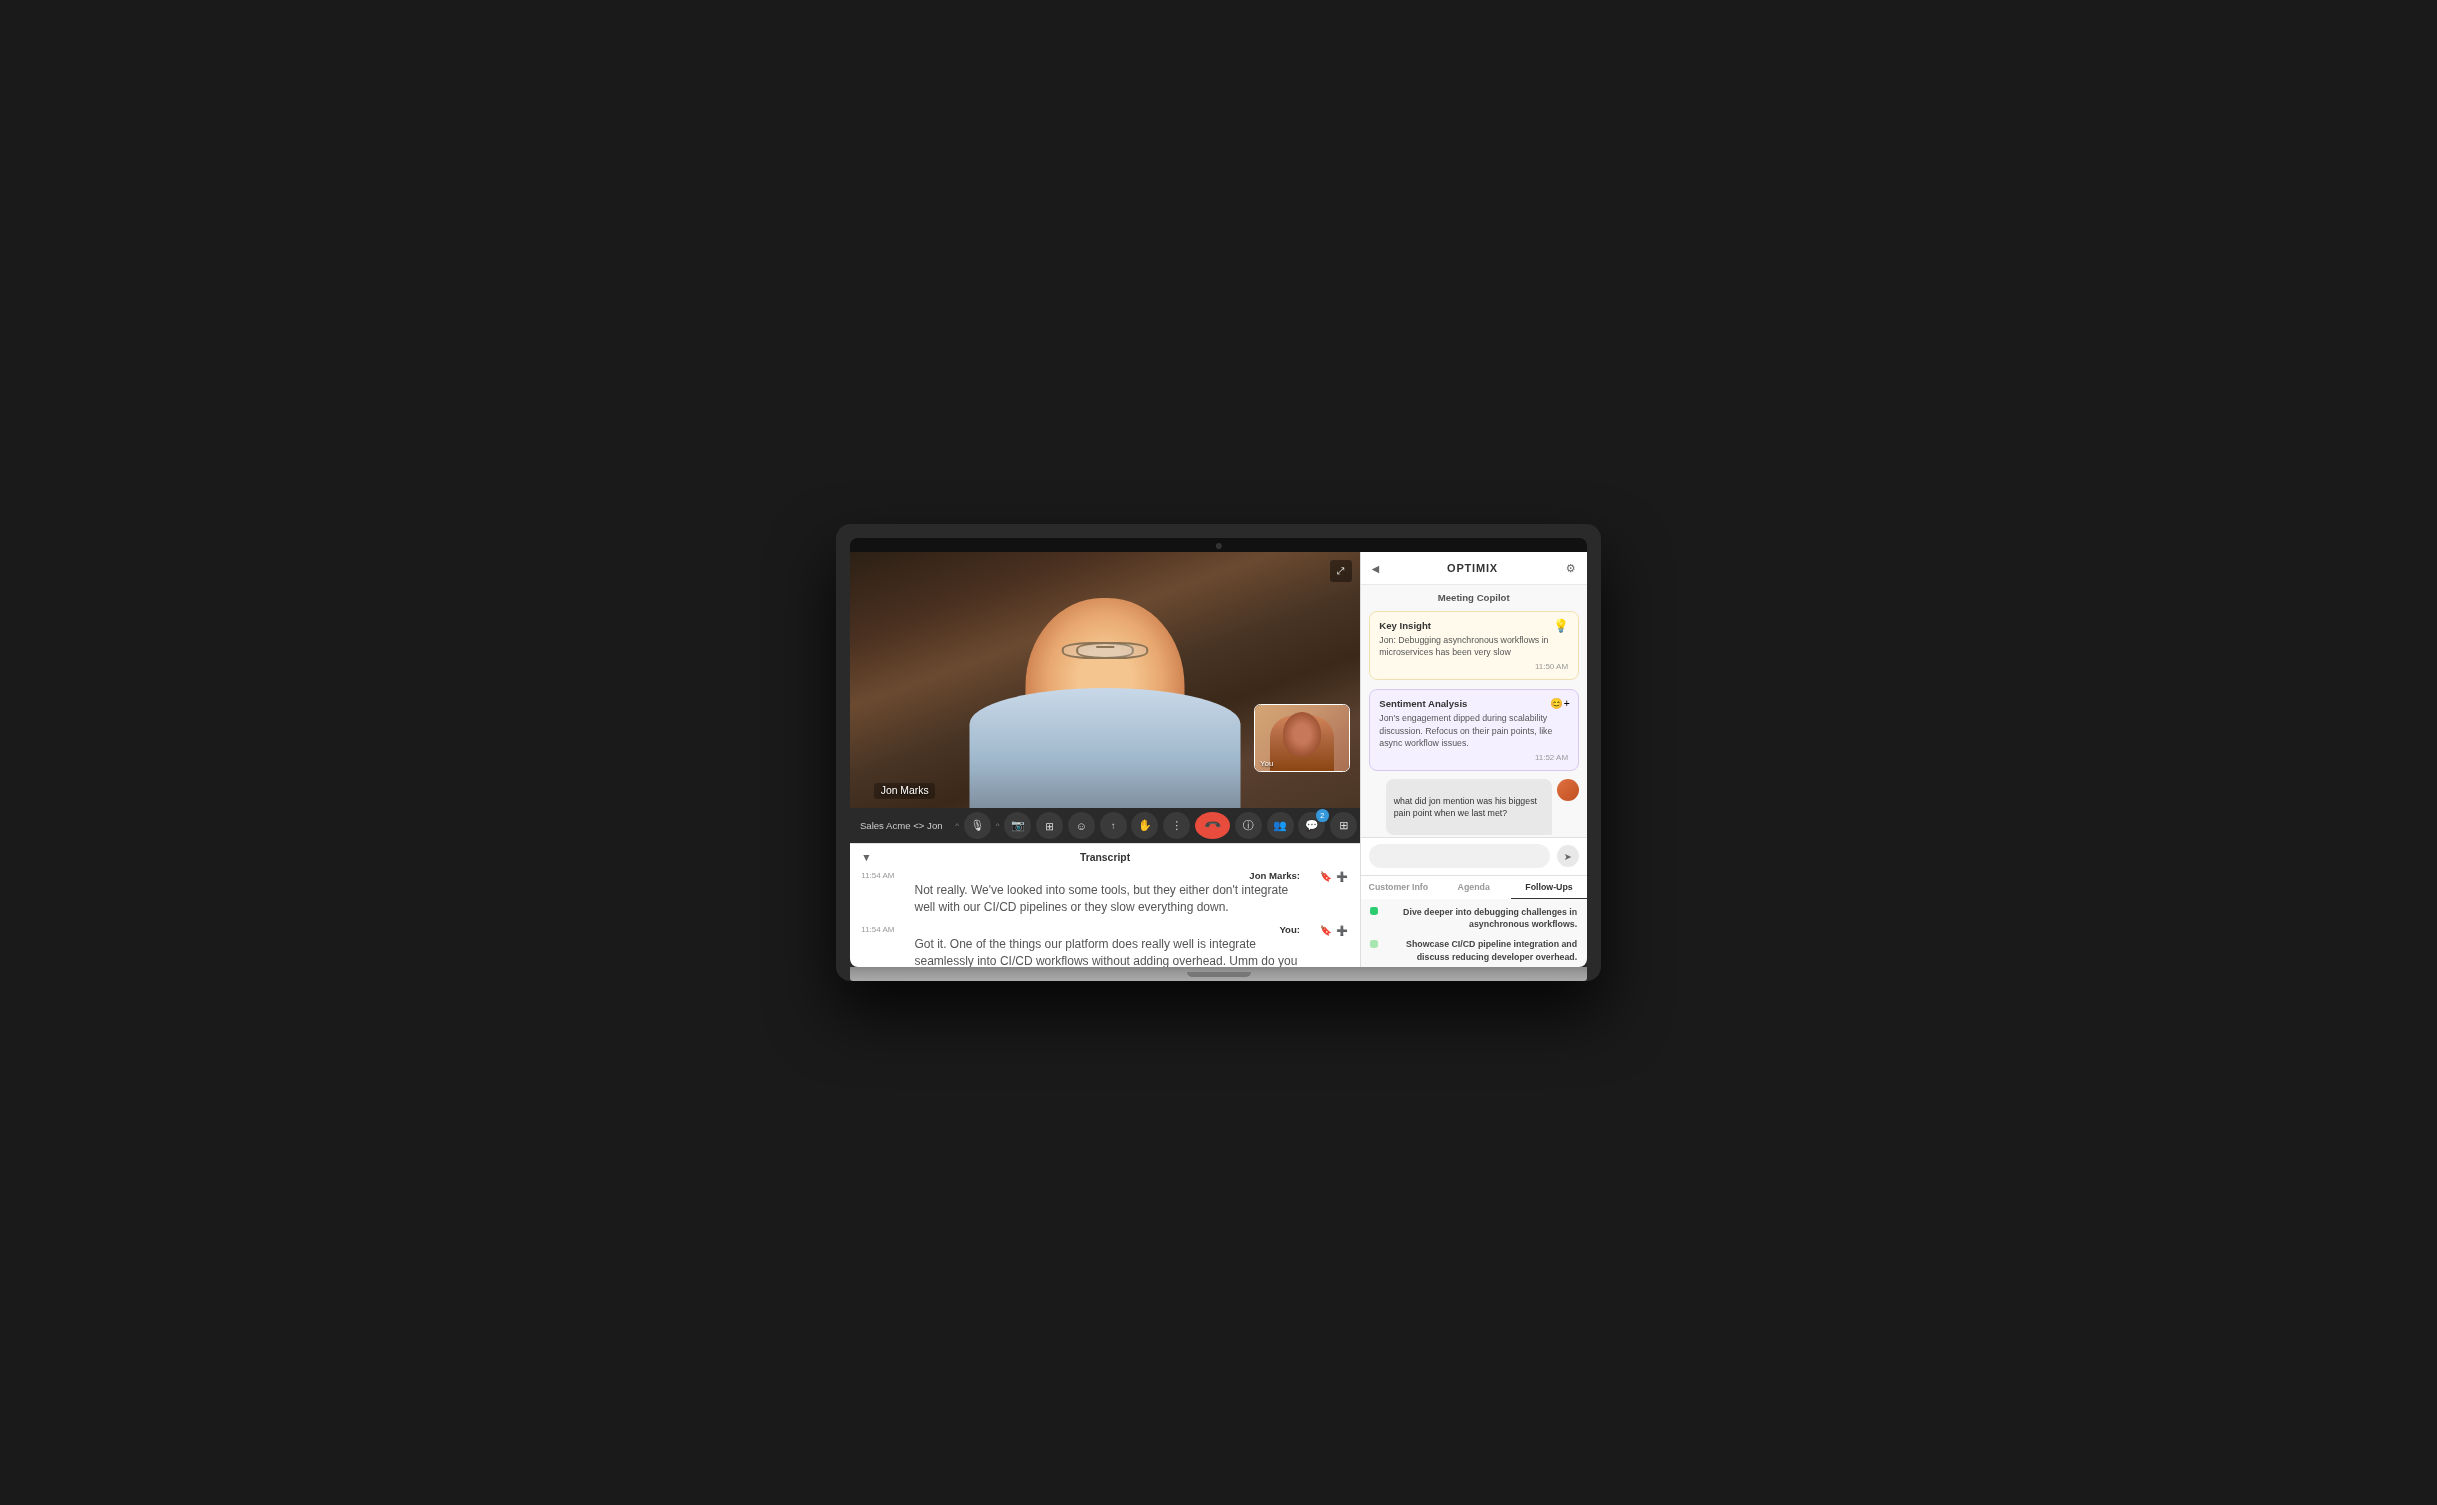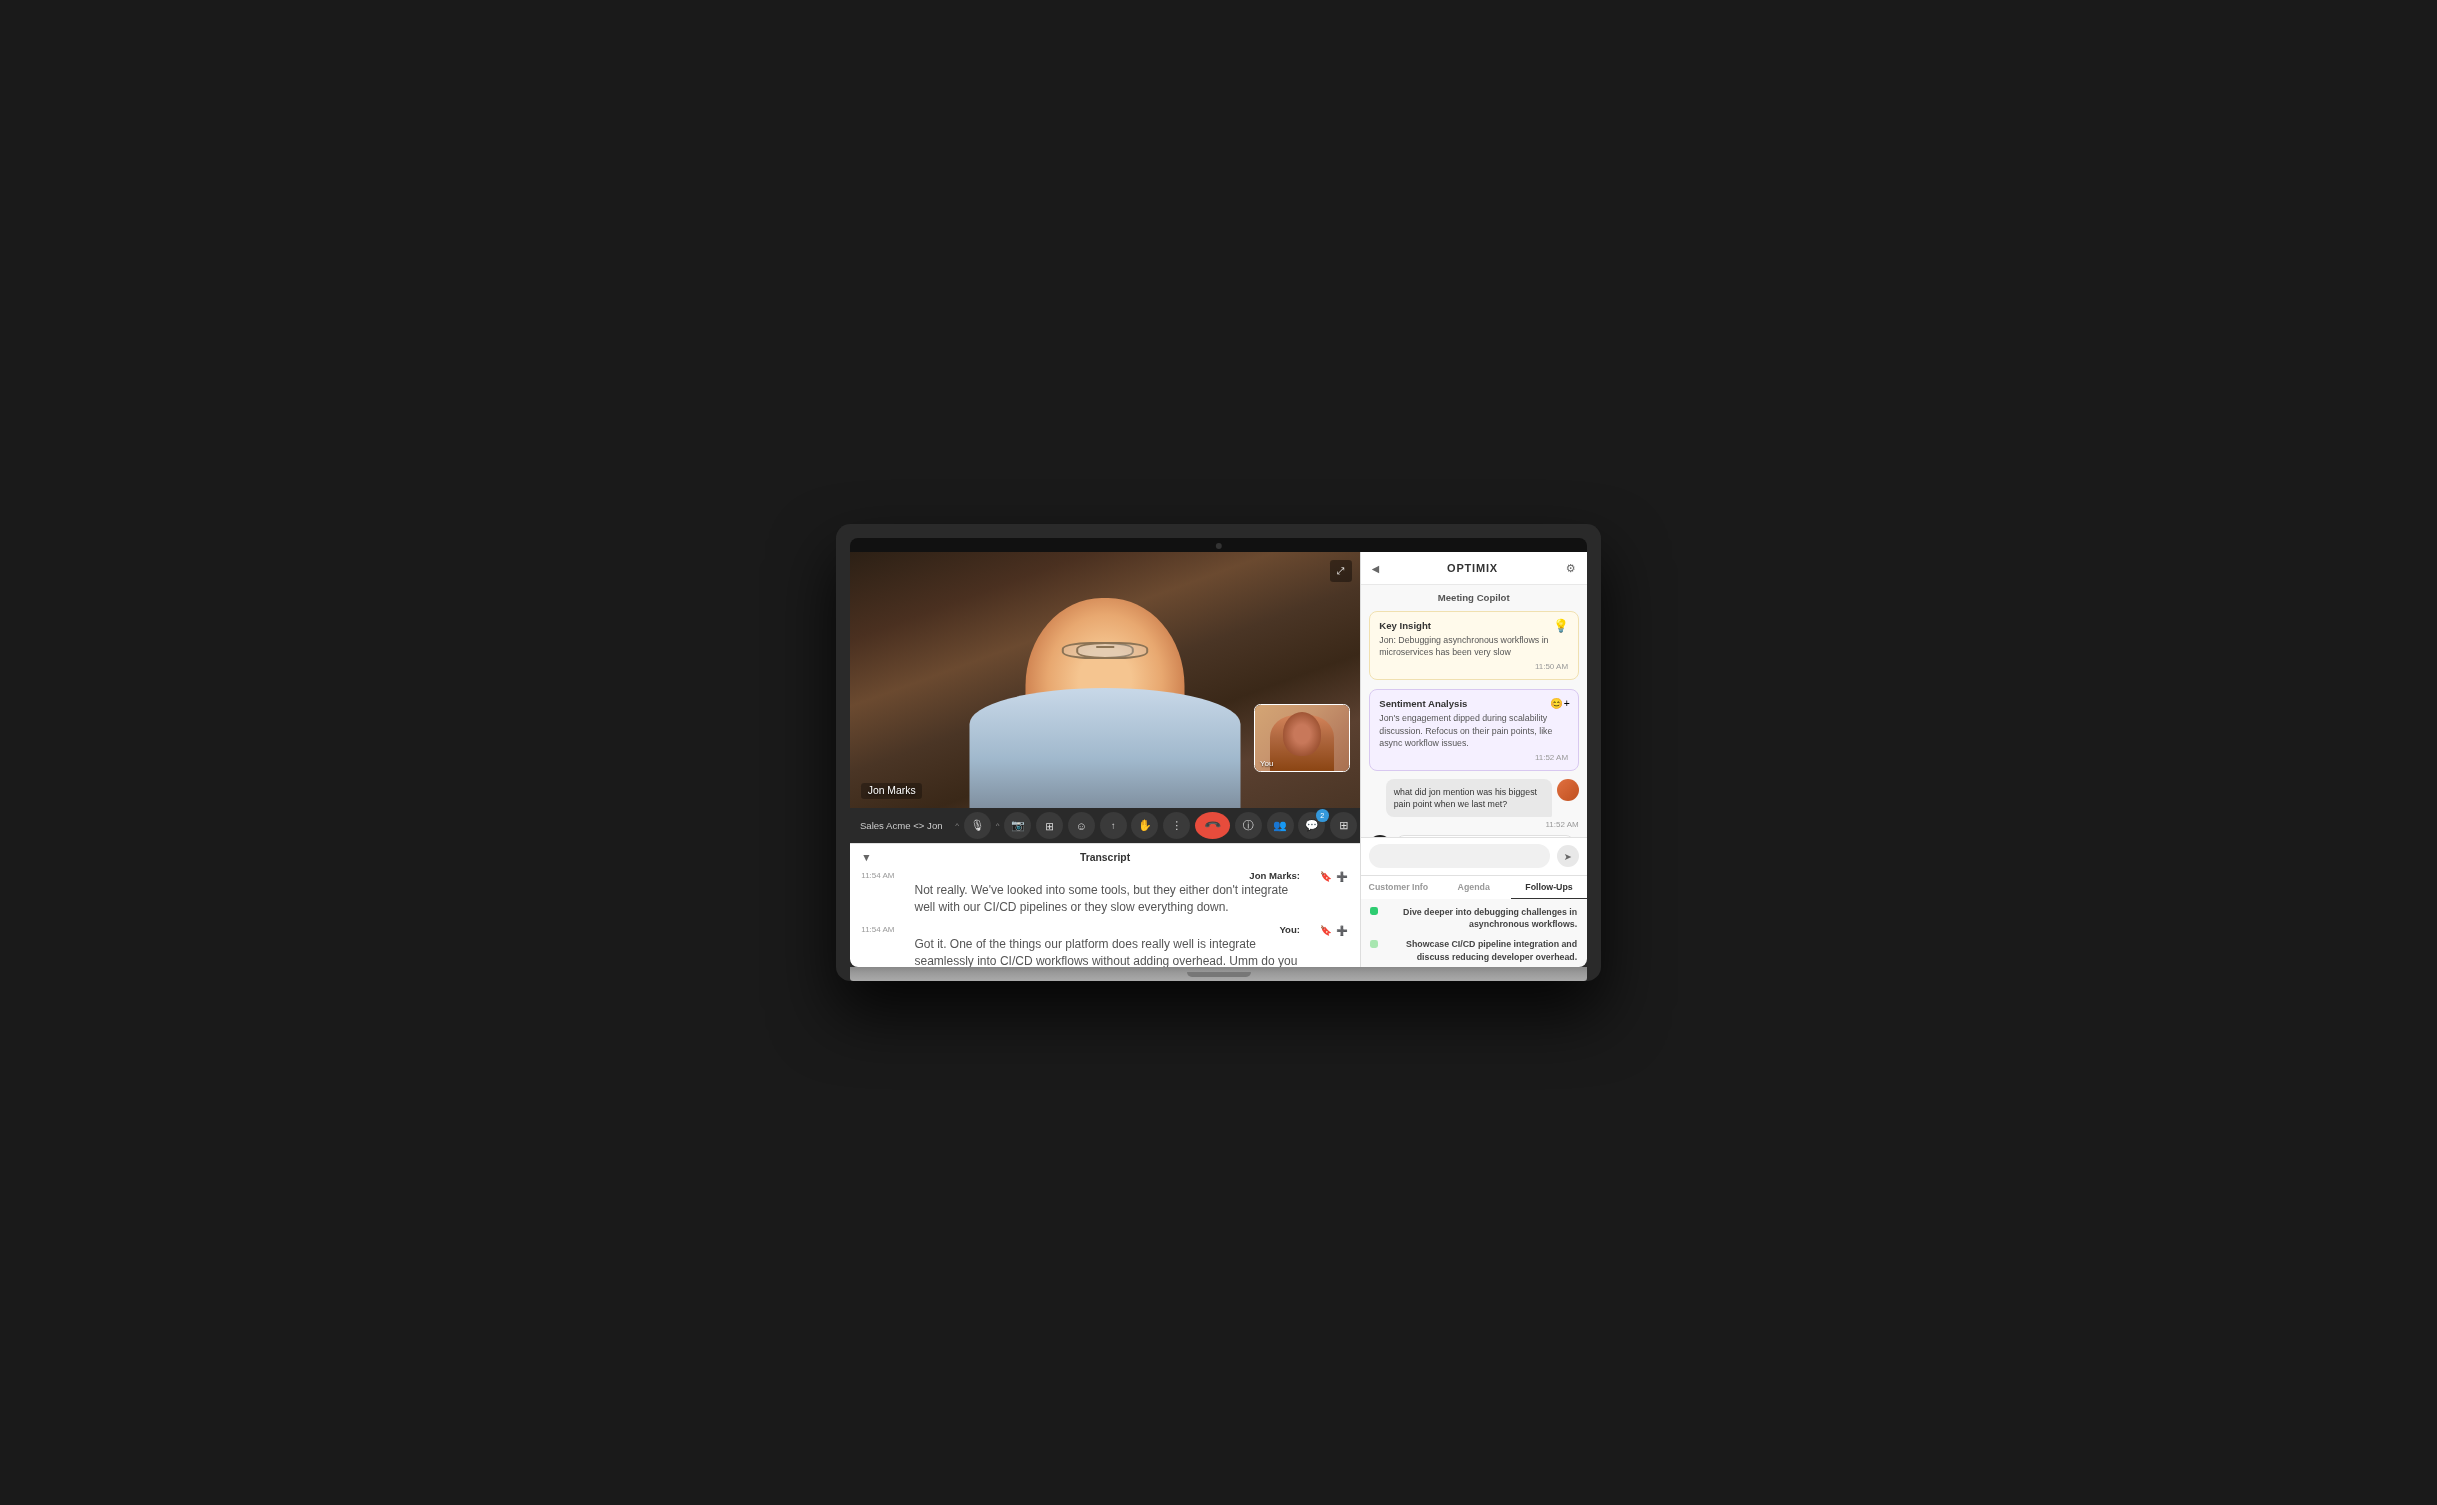--- a/index.html
+++ b/index.html
@@ -73,21 +73,21 @@
     
     .bookshelf-bg {
       position: absolute;
       top: 0; left: 0; right: 0; bottom: 0;
       background:
         linear-gradient(180deg, #3a2a20 0%, #5c3d2e 25%, #4a3020 50%, #6b4a38 75%, #4a3020 100%);
     }
     .participant-name {
       position: absolute;
       bottom: 9.6px;
-      left: 11px;
+      left: 24px;
       color: white;
       font-size: 10.4px;
       font-weight: 500;
       text-shadow: 0 0.8px 2.4px rgba(0,0,0,0.8);
       background: rgba(0,0,0,0.3);
       padding: 2.4px 6.4px;
       border-radius: 3.2px;
     }
     .expand-btn {
       position: absolute;
@@ -657,21 +657,21 @@
           <div class="card-text">Jon's engagement dipped during scalability discussion. Refocus on their pain points, like async workflow issues.</div>
           <div class="card-icon" style="font-size:10.4px;">😊+</div>
           <div class="card-time">11:52 AM</div>
         </div>
 
         <div class="chat-area">
 
           <div class="chat-message user">
             <div class="chat-row" style="flex-direction:row-reverse;">
               <div class="chat-avatar" style="background:linear-gradient(135deg,#e07040,#c05020);border-radius:50%;width:22px;height:22px;"></div>
-              <div class="chat-bubble" style="background:#e8e8e8;border-radius:8px 8px 1.6px 8px;font-size:8.8px;padding:7px 8px;margin-left:17px;">what did jon mention was his biggest pain point when we last met?</div>
+              <div class="chat-bubble" style="background:#e8e8e8;border-radius:8px 8px 1.6px 8px;font-size:8.8px;padding:16px 8px;margin-left:17px;">what did jon mention was his biggest pain point when we last met?</div>
             </div>
             <div class="chat-time">11:52 AM</div>
           </div>
 
           <div class="chat-message bot">
             <div class="chat-row">
               <div class="bot-avatar" style="background:#222;border-radius:50%;width:22px;height:22px;display:flex;align-items:center;justify-content:center;color:white;font-size:7.2px;font-weight:bold;">O</div>
               <div class="chat-bubble" style="background:white;border:0.8px solid #e0e0e0;border-radius:8px 8px 8px 1.6px;font-size:8.8px;padding:6.4px 8px;">Jon mentioned large delays in generating reports as his biggest pain point last week.</div>
             </div>
 

